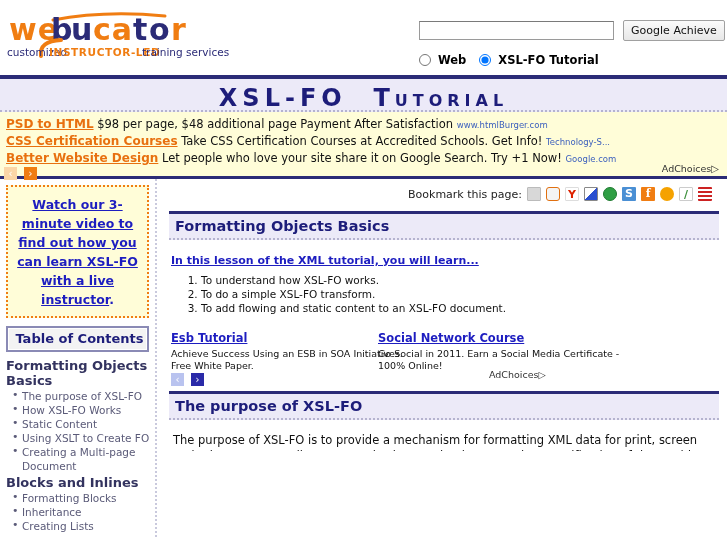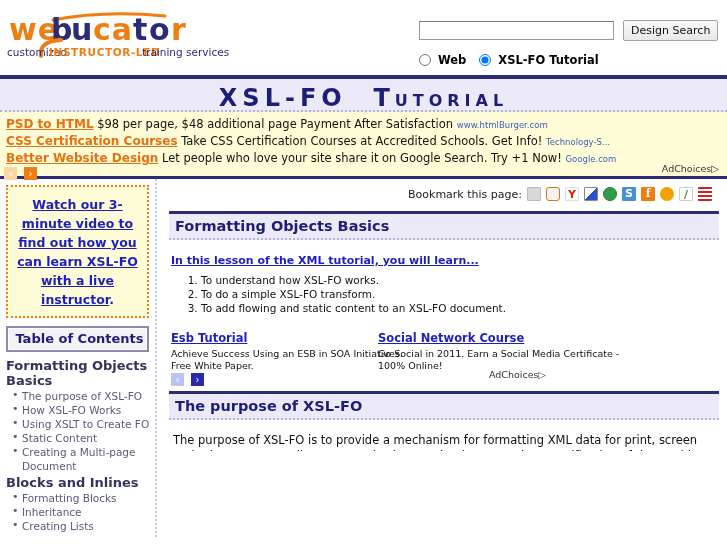--- a/index.html
+++ b/index.html
@@ -224,21 +224,21 @@
         <text x="166" y="32" font-family="DejaVu Sans, Liberation Sans, sans-serif" font-size="30" font-weight="bold" fill="#f07d12" letter-spacing="1">r</text>
         <path d="M36 48 Q 34 33 56 32" stroke="#f07d12" stroke-width="4" fill="none" stroke-linecap="round"></path>
         <text x="2" y="48" font-family="DejaVu Sans, Liberation Sans, sans-serif" font-size="10.5" fill="#2b2b77">customized</text>
         <text x="44" y="48" font-family="DejaVu Sans, Liberation Sans, sans-serif" font-size="10.5" font-weight="bold" fill="#f07d12" letter-spacing="0.6">INSTRUCTOR-LED</text>
         <text x="137" y="48" font-family="DejaVu Sans, Liberation Sans, sans-serif" font-size="10.5" fill="#2b2b77">training services</text>
       </svg>
     </div>
 
     <div class="searchbox">
       <input class="search-input" type="text" placeholder="" value="" style="">
-      <button class="search-btn">Design Search</button>
+      <button class="search-btn">Google Achieve</button>
     </div>
 
     <div class="radios">
       <span class="rdwrap">
         <input type="radio" name="scope" id="r1" style="">
         <label for="r1">Web</label>
       </span>
       <span class="rdwrap">
         <input type="radio" name="scope" id="r2" checked="" style="">
         <label for="r2">XSL-FO Tutorial</label>
@@ -284,22 +284,22 @@
       </div>
 
       <div class="toc-btn">Table of Contents</div>
 
       <div class="toc">
 
         <h3>Formatting Objects Basics</h3>
         <ul>
           <li>The purpose of XSL-FO</li>
           <li>How XSL-FO Works</li>
+          <li>Static Content</li>
           <li>Using XSLT to Create FO</li>
-          <li>Static Content</li>
           <li>Creating a Multi-page Document</li>
         </ul>
 
         <h3>Blocks and Inlines</h3>
         <ul>
           <li>Formatting Blocks</li>
           <li>Inheritance</li>
           <li>Creating Lists</li>
 
         </ul>

